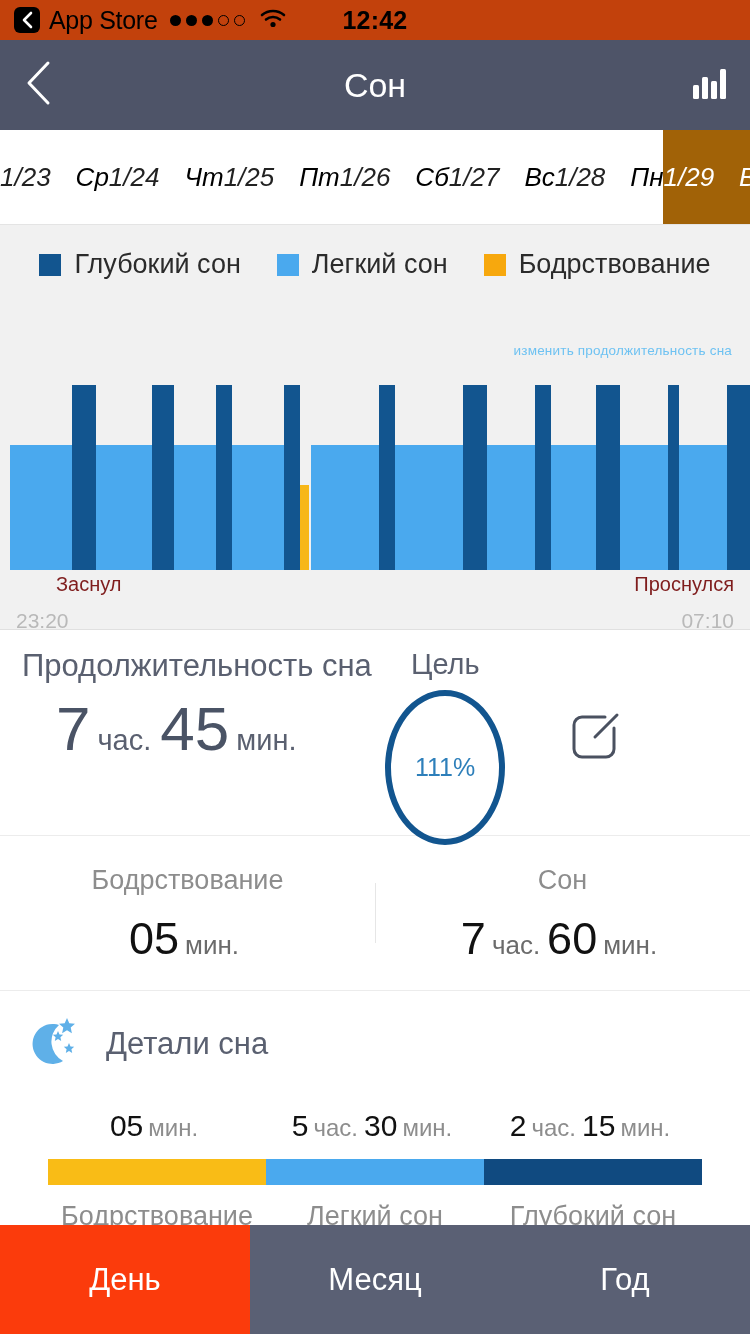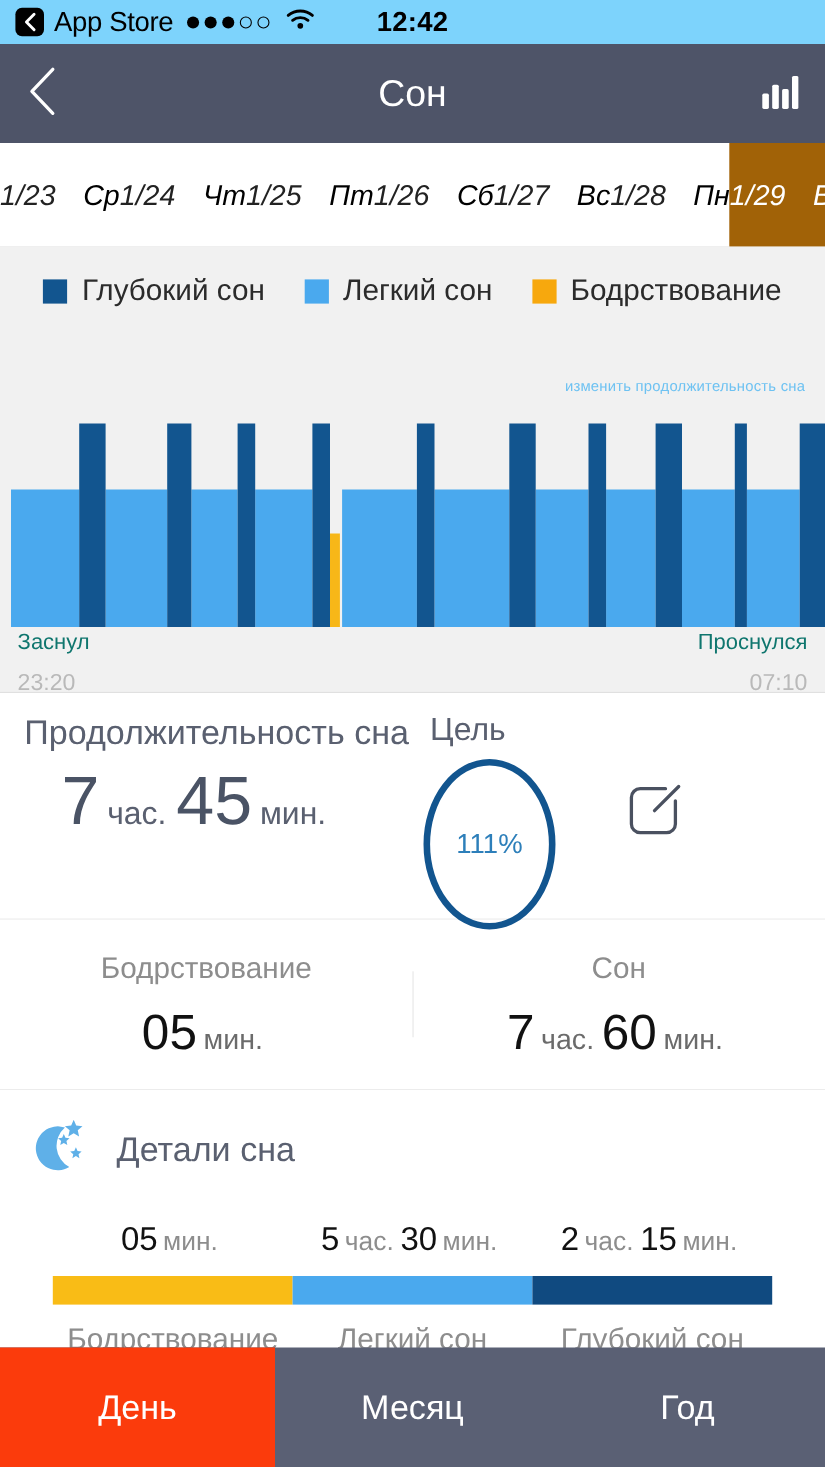--- a/index.html
+++ b/index.html
@@ -6,21 +6,21 @@
   html,body { width:750px; height:1334px; }
   body {
     font-family:"Liberation Sans", sans-serif;
     background:#ffffff;
     overflow:hidden;
     position:relative;
   }
 
   
   .statusbar{
-    height:40px; background:#7dd3fc; display:flex; align-items:center;
+    height:40px; background:#c2410c; display:flex; align-items:center;
     padding:0 14px; position:relative;
   }
   .sb-left{ display:flex; align-items:center; gap:9px; }
   .sb-backbox{
     width:26px; height:26px; background:#000; border-radius:6px;
     display:flex; align-items:center; justify-content:center;
   }
   .sb-backbox svg{ display:block; }
   .sb-appname{ font-size:25px; color:#000; letter-spacing:-0.3px; }
   .sb-dots{ display:flex; align-items:center; gap:5px; margin-left:4px; }
@@ -89,21 +89,21 @@
   .edit-link{
     position:absolute; right:18px; top:118px;
     font-size:13.5px; color:#6ec2f2; letter-spacing:0.2px; cursor:pointer;
   }
 
   .chartarea{ position:absolute; left:0; right:0; top:150px; height:195px; }
   .bar{ position:absolute; bottom:0; }
 
   .chart-foot{ position:absolute; left:0; right:0; top:348px; height:57px; }
   .cf-lab{
-    position:absolute; top:0; font-size:20px; color:#0f766e;
+    position:absolute; top:0; font-size:20px; color:#7f1d1d;margin-left:40px;
   }
   .cf-time{
     position:absolute; top:36px; font-size:21px; color:#b9b9b9;
   }
   .cf-l{ left:16px; } .cf-r{ right:16px; }
 
   
   .duration{
     height:206px; background:#fff; position:relative;
     border-bottom:1px solid #ececec;
@@ -112,21 +112,21 @@
     position:absolute; left:22px; top:18px;
     font-size:31px; color:#5a6070; font-weight:400;
   }
   .dur-value{
     position:absolute; left:56px; top:68px;
     display:flex; align-items:baseline;
   }
   .v-big{ font-size:62px; color:#4a5365; font-weight:400; line-height:1; }
   .v-sm{ font-size:29px; color:#5a6070; margin:0 9px 0 7px; }
   .goal-label{
-    position:absolute; left:391px; top:18px;
+    position:absolute; left:411px; top:18px;
     font-size:29px; color:#5a6070;
   }
   .goal-ring{
     position:absolute; left:385px; top:60px;
     width:120px; height:155px; border:6px solid #12558f;
     border-radius:50%; display:flex; align-items:center; justify-content:center;
   }
   .goal-pct{ font-size:25px; color:#2d7fba; }
   .edit-icon{
     position:absolute; left:565px; top:706px; cursor:pointer;

